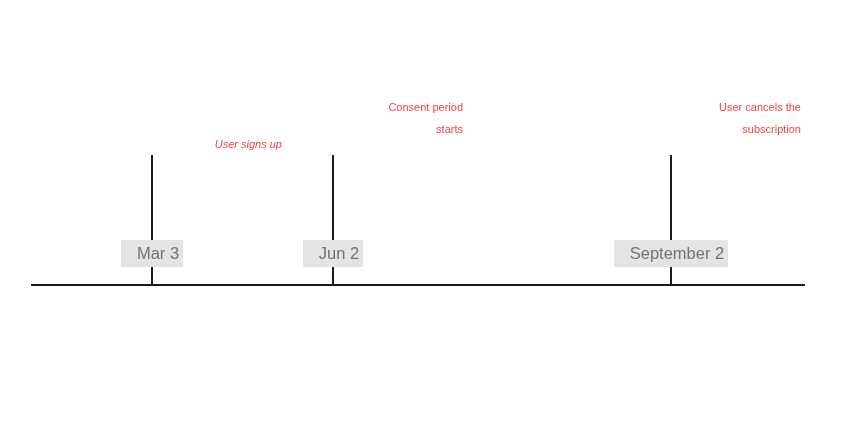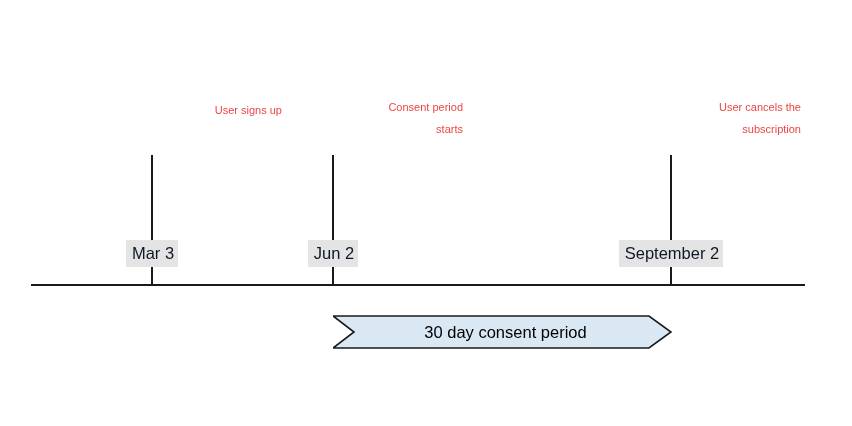--- a/index.html
+++ b/index.html
@@ -44,37 +44,37 @@
   .event-label {
     position: absolute;
     width: 260px;
     left: -130px;
     text-align: right;
     font-size: 11px;
     line-height: 22px;
     color: #ef4444;
     white-space: pre-line;
   }
-  .event-label.one-line { top: 99px; }
+  .event-label.one-line { top: 133px; font-style: italic; }
   .event-label.two-line { top: 96px; }
 
   .event-date-wrap {
     position: absolute;
     top: 240px;
     left: -130px;
     width: 260px;
     text-align: center;
   }
   .event-date {
     display: inline-block;
     background: #e4e4e4;
-    color: #0f172a;
+    color: #737373;
     font-size: 16.5px;
     line-height: 22px;
-    padding: 2px 4px 3px 6px;
+    padding: 2px 4px 3px 16px;
   }
 
   
   .period-banner {
     position: absolute;
     left: 333px;
     top: 315px;
     width: 339px;
     height: 34px;
   }
@@ -125,20 +125,14 @@
 
   <div class="event" style="left:671px;">
     <div class="event-tick" style="border-left-color: rgb(26, 26, 26);"></div>
     <div class="event-label two-line">User cancels the
 subscription</div>
     <div class="event-date-wrap">
       <span class="event-date">September 2</span>
     </div>
   </div>
 
-  <div class="period-banner">
-    <svg width="339" height="34" viewBox="0 0 339 34">
-      <polygon id="chevron-shape" points="0,1 316,1 338,17 316,33 0,33 21,17" fill="#dae8f4" stroke="#1a1a1a" stroke-width="1.6" stroke-linejoin="miter"></polygon>
-    </svg>
-    <div class="period-banner-label">30 day consent period</div>
-  </div>
 
 </div>
 
 </body></html>

